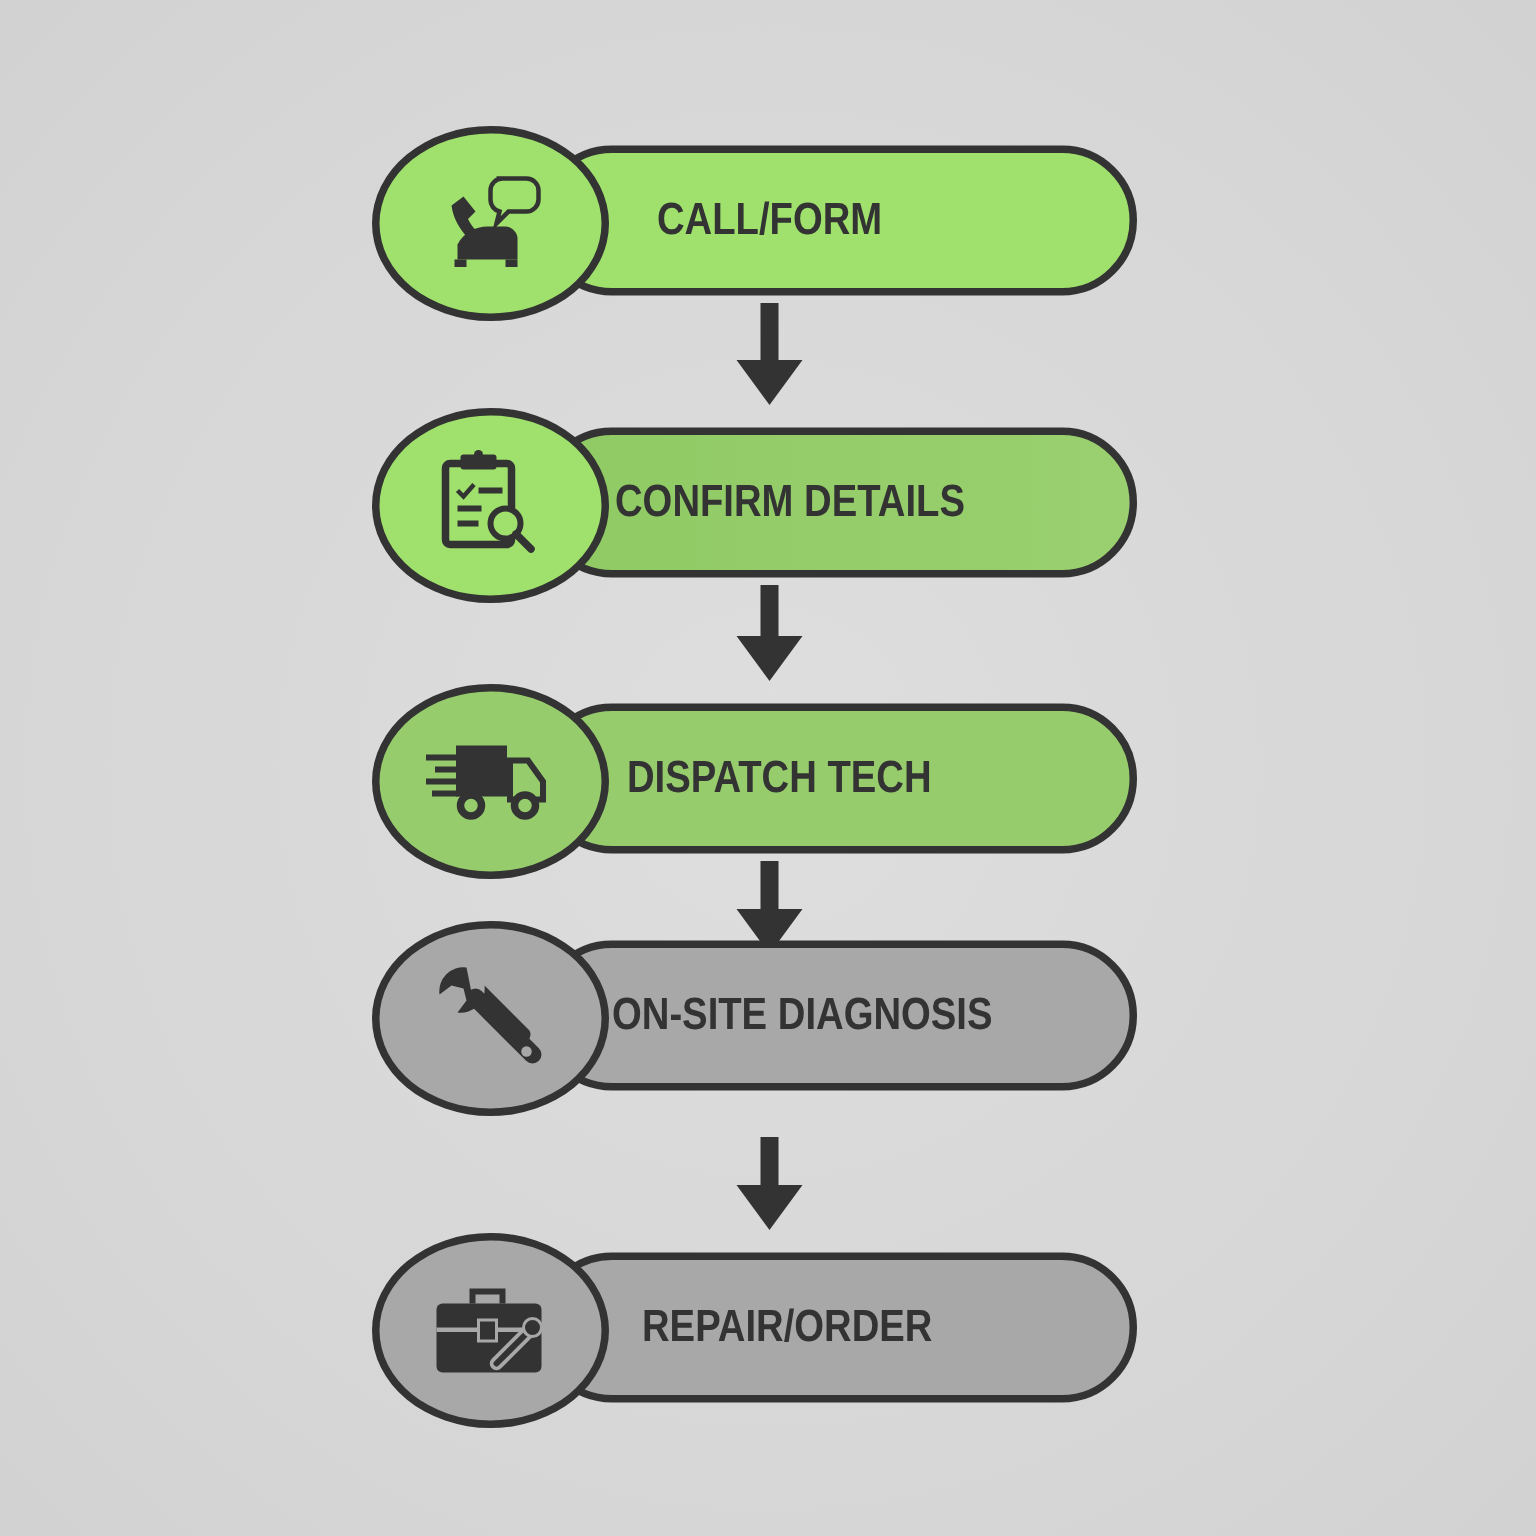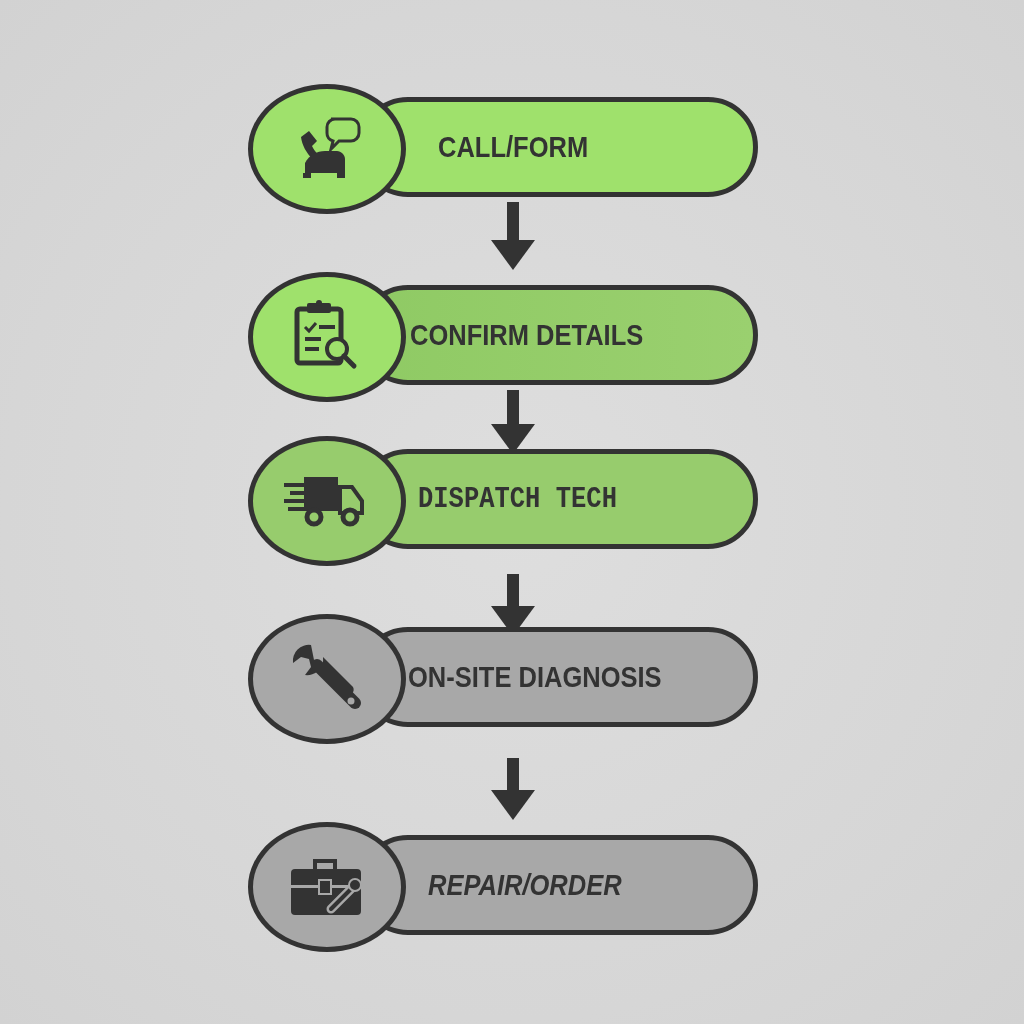--- a/index.html
+++ b/index.html
@@ -75,21 +75,21 @@
     </span>
   </div>
   <div class="label" style="left:162px;">CONFIRM DETAILS</div>
 </div>
 
 <div class="arrow" style="top:390px; height:68px;">
   <div class="shaft" style="height:38px;"></div>
     <div class="head" style="top:34px;"></div>
 </div>
 
-<div class="step" style="top:436px;font-family:Liberation Mono, monospace;">
+<div class="step" style="top:456px;">
   <div class="pill" style="background:#97cc6d;"></div>
   <div class="circle" style="background:#97cc6d;">
     <span>
       <svg width="90" height="60" viewBox="0 0 90 60">
         <rect x="2" y="12" width="20" height="4" fill="#333"></rect>
         <rect x="8" y="20" width="16" height="4" fill="#333"></rect>
         <rect x="2" y="28" width="20" height="4" fill="#333"></rect>
         <rect x="6" y="36" width="18" height="4" fill="#333"></rect>
         <path d="M22 6 h34 v34 h-34z" fill="#333"></path>
         <path d="M58 16 h12 l10 14 v12 h-22z" fill="none" stroke="#333" stroke-width="4"></path>
@@ -118,21 +118,21 @@
     </span>
   </div>
   <div class="label" style="left:160px;">ON-SITE DIAGNOSIS</div>
 </div>
 
 <div class="arrow" style="top:758px; height:66px;">
   <div class="shaft" style="height:36px;"></div>
     <div class="head" style="top:32px;"></div>
 </div>
 
-<div class="step" style="top:822px;font-style:italic;">
+<div class="step" style="top:822px;">
   <div class="pill" style="background:#a8a8a8;"></div>
   <div class="circle" style="background:#a8a8a8;">
     <span>
       <svg width="80" height="64" viewBox="0 0 80 64">
         <path d="M28 14 v-8 h20 v8" fill="none" stroke="#333" stroke-width="4"></path>
         <rect x="4" y="14" width="70" height="46" rx="4" fill="#333"></rect>
         <rect x="4" y="30" width="70" height="3" fill="#a8a8a8"></rect>
         <rect x="32" y="25" width="12" height="14" fill="#333" stroke="#a8a8a8" stroke-width="2"></rect>
         <path d="M44 54 l22-22" stroke="#a8a8a8" stroke-width="9" stroke-linecap="round"></path>
         <path d="M44 54 l22-22" stroke="#333" stroke-width="4" stroke-linecap="round"></path>

